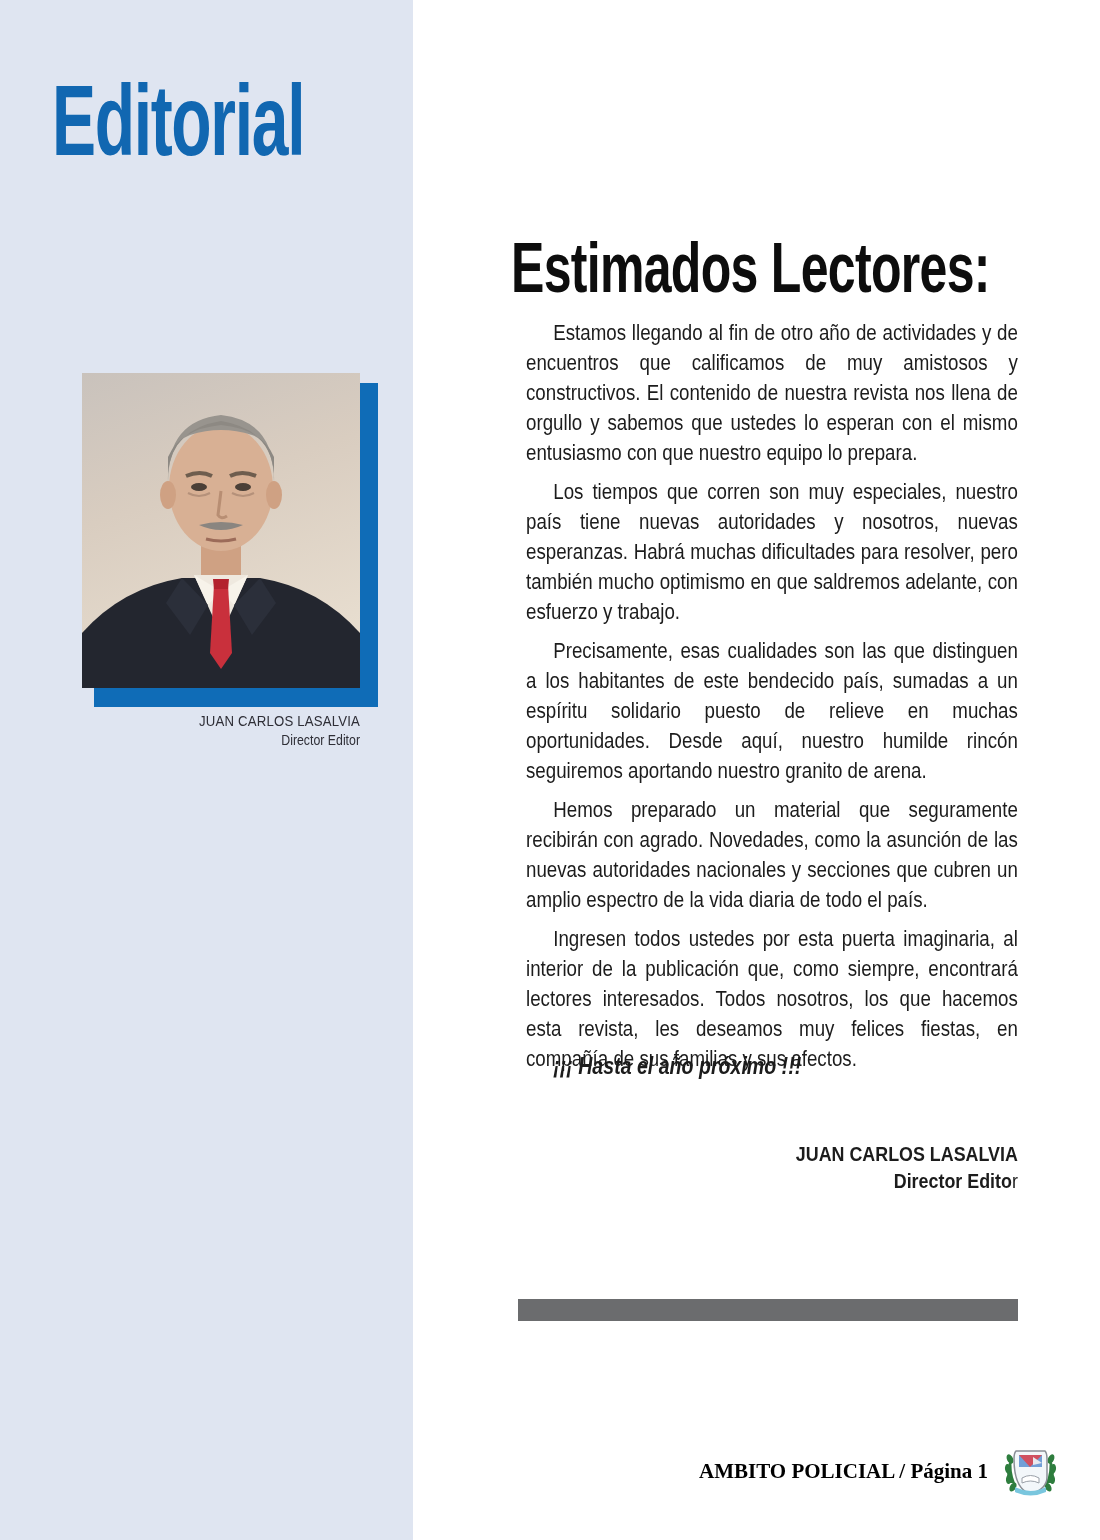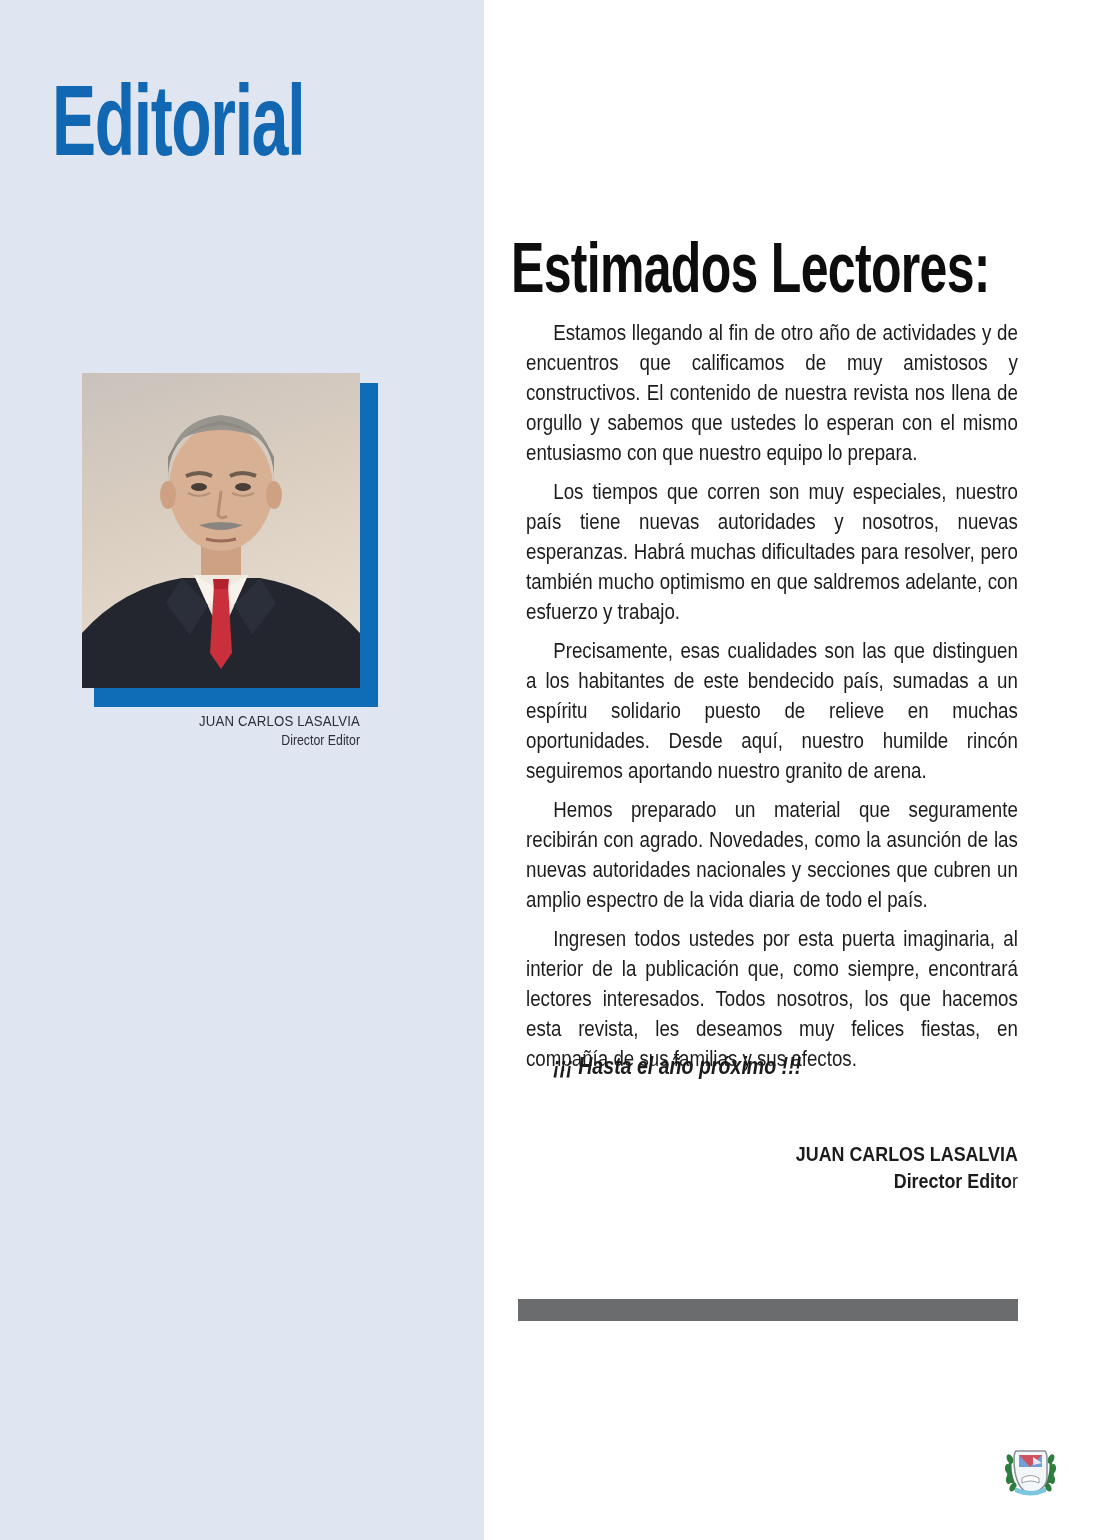--- a/index.html
+++ b/index.html
@@ -1,20 +1,20 @@
 <!DOCTYPE html>
 <html><head>
 <meta charset="utf-8">
 <style>
   html,body{margin:0;padding:0;background:#ffffff;}
   #page{position:relative;width:1100px;height:1540px;background:#ffffff;overflow:hidden;
         font-family:"Liberation Sans",sans-serif;}
 
   
-  .left-panel{position:absolute;left:0;top:0;width:484px;height:1540px;background:#dfe5f1;}
+  .left-panel{position:absolute;left:0;top:0;width:413px;height:1540px;background:#dfe5f1;}
   .section-title{position:absolute;left:52px;top:70px;font-size:100px;font-weight:bold;
         color:#1167b1;line-height:1;transform:scaleX(0.66);transform-origin:0 0;
         letter-spacing:-2px;white-space:nowrap;}
 
   
   .photo-shadow{position:absolute;left:94px;top:383px;width:284px;height:324px;background:#0f6cb7;}
   .portrait{position:absolute;left:82px;top:373px;width:278px;height:315px;display:block;}
   .photo-caption{position:absolute;left:82px;top:712px;width:278px;text-align:right;color:#2e2e36;}
   .caption-name{font-size:15px;letter-spacing:0.2px;transform:scaleX(0.88);transform-origin:100% 0;}
   .caption-role{font-size:14px;margin-top:3px;transform:scaleX(0.88);transform-origin:100% 0;}
@@ -115,20 +115,21 @@
     </div>
     <div class="closing">¡¡¡ Hasta el año próximo !!!</div>
     <div class="signature">
       <div>JUAN CARLOS LASALVIA</div>
       <div><span>Director Edito</span><span class="tail">r</span></div>
     </div>
   </div>
 
   <div class="divider-bar"></div>
 
+  <div class="footer-text">AMBITO POLICIAL / Página 1</div>
 
   <svg class="crest" viewBox="0 0 55 54" xmlns="http://www.w3.org/2000/svg">
 
     <path d="M 6,38 Q 1,24 9,12 Q 7,26 12,38 Z" fill="#2e7d3e"></path>
     <path d="M 49,38 Q 54,24 46,12 Q 48,26 43,38 Z" fill="#2e7d3e"></path>
     <g fill="#2e7d3e">
       <ellipse cx="7" cy="14" rx="3" ry="5" transform="rotate(-25 7 14)"></ellipse>
       <ellipse cx="5" cy="24" rx="3" ry="5" transform="rotate(-10 5 24)"></ellipse>
       <ellipse cx="6" cy="34" rx="3" ry="5" transform="rotate(8 6 34)"></ellipse>
       <ellipse cx="10" cy="42" rx="3" ry="5" transform="rotate(30 10 42)"></ellipse>

